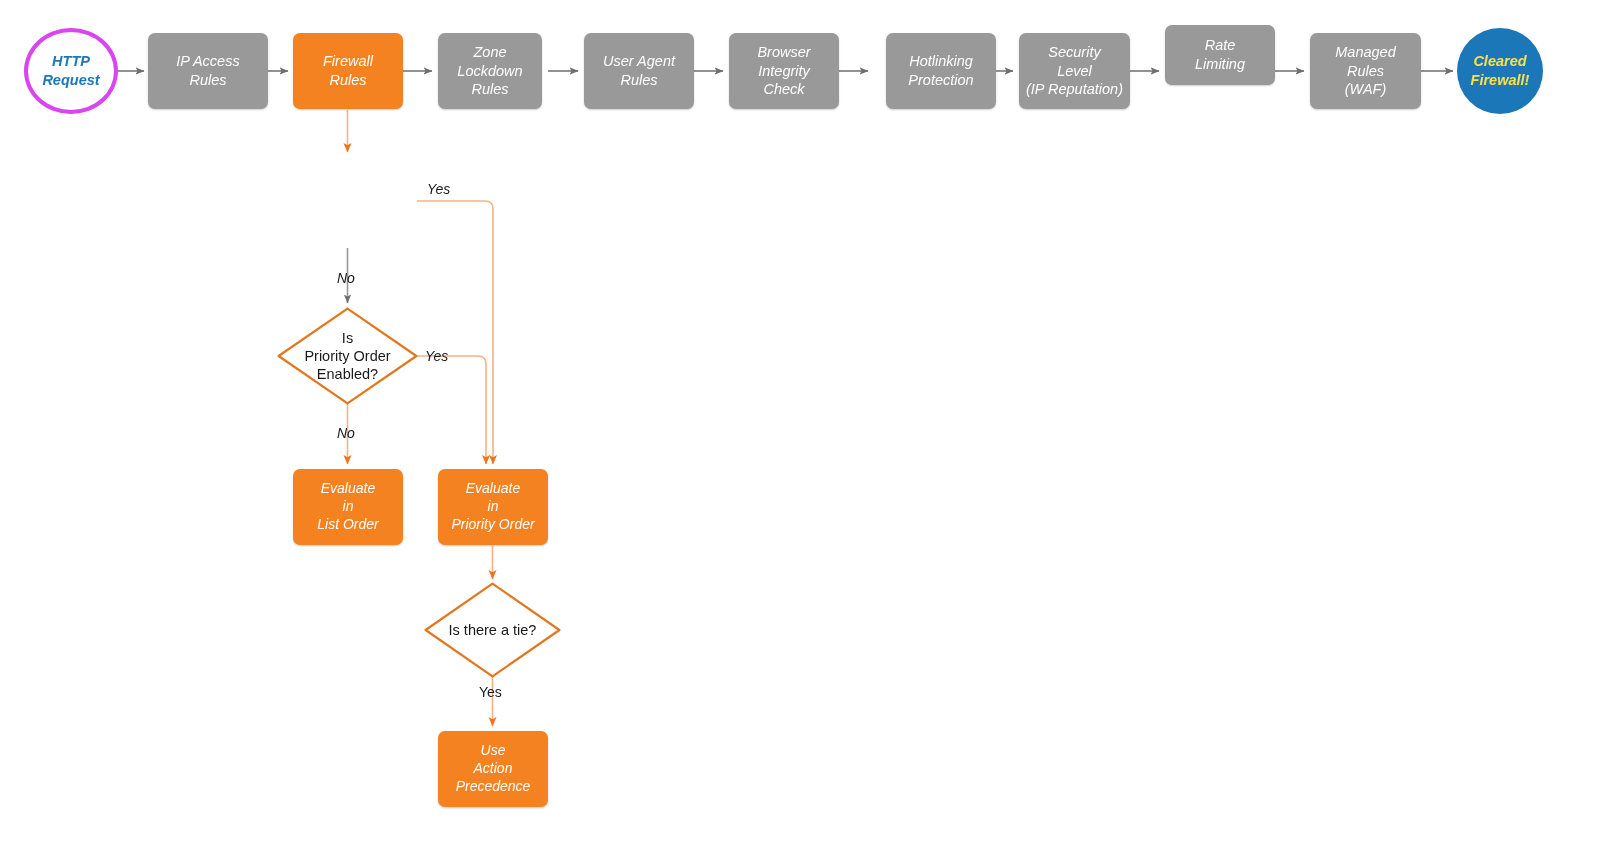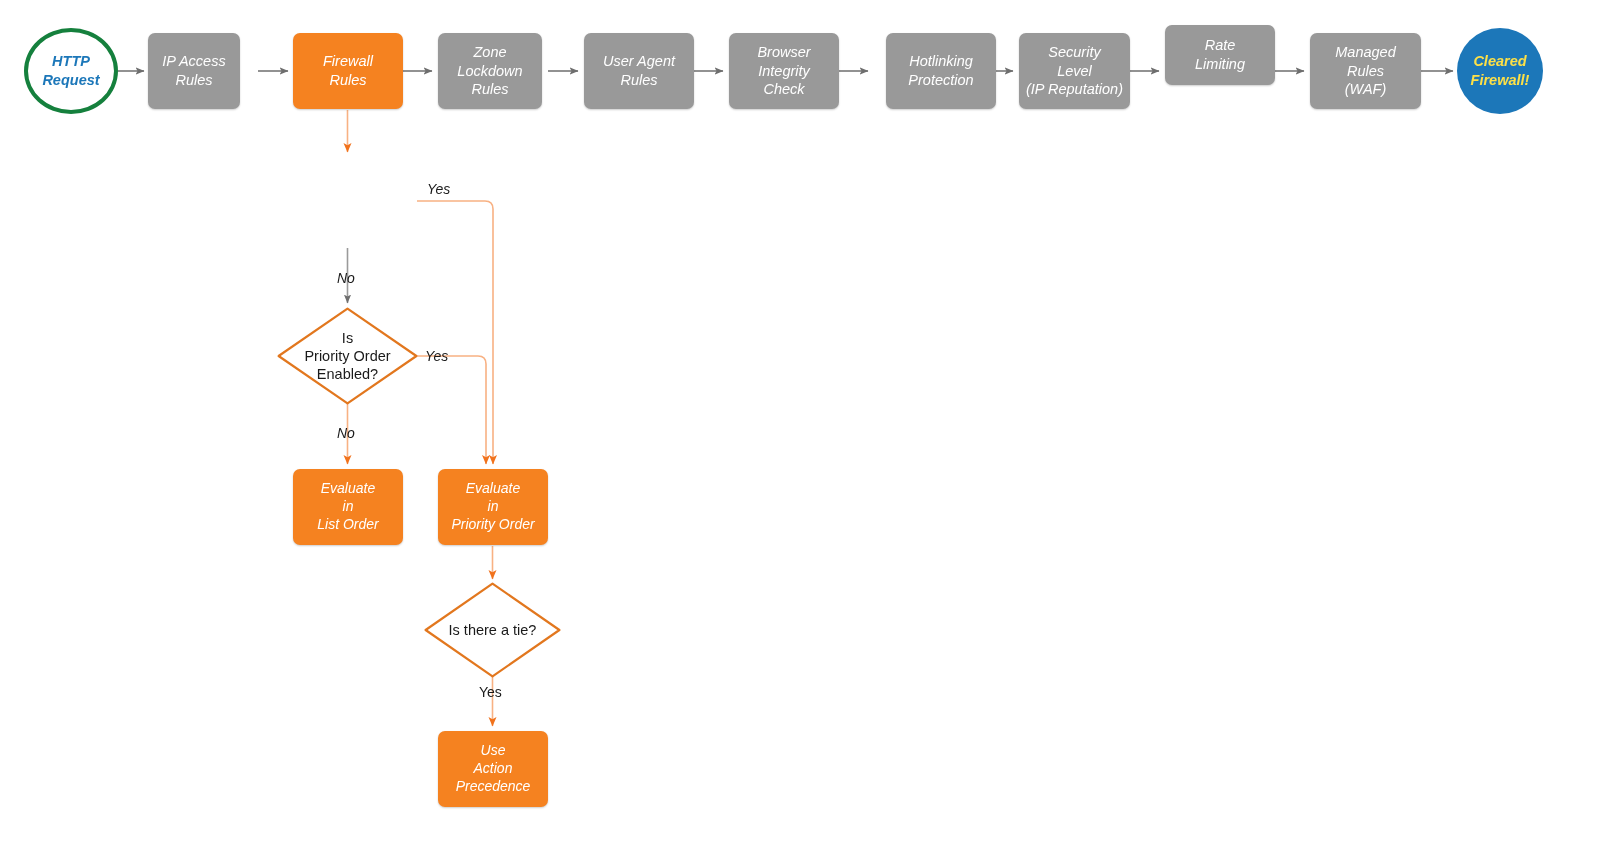--- a/index.html
+++ b/index.html
@@ -58,21 +58,21 @@
 
   
   .term {
     border-radius: 50%;
     font-style: italic;
     font-weight: bold;
     font-size: 14.5px;
   }
   .term.outline {
     background: #ffffff;
-    border: 4px solid #15803d;
+    border: 4px solid #d946ef;
     color: #1C77B9;
   }
   .term.filled {
     background: #1C77B9;
     color: #fde047;
   }
 
   
   .action {
     border-radius: 7px;
@@ -170,21 +170,21 @@
     <g>
       <line x1="492.5" y1="676" x2="492.5" y2="726" stroke="#F8B183" stroke-width="1.6" fill="none" marker-end="url(#arrowOrange)"></line>
     </g>
   </svg>
 
   <div class="node term outline" style="left:24px; top:28px; width:94px; height:86px;">
     <span class="lbl">HTTP
 Request</span>
   </div>
 
-  <div class="node proc gray" style="left:148px; top:33px; width:92px; height:76px;">
+  <div class="node proc gray" style="left:148px; top:33px; width:120px; height:76px;">
     <span class="lbl">IP Access
 Rules</span>
   </div>
 
   <div class="node proc orange" style="left:293px; top:33px; width:110px; height:76px;">
     <span class="lbl">Firewall
 Rules</span>
   </div>
 
   <div class="node proc gray" style="left:438px; top:33px; width:104px; height:76px;">

